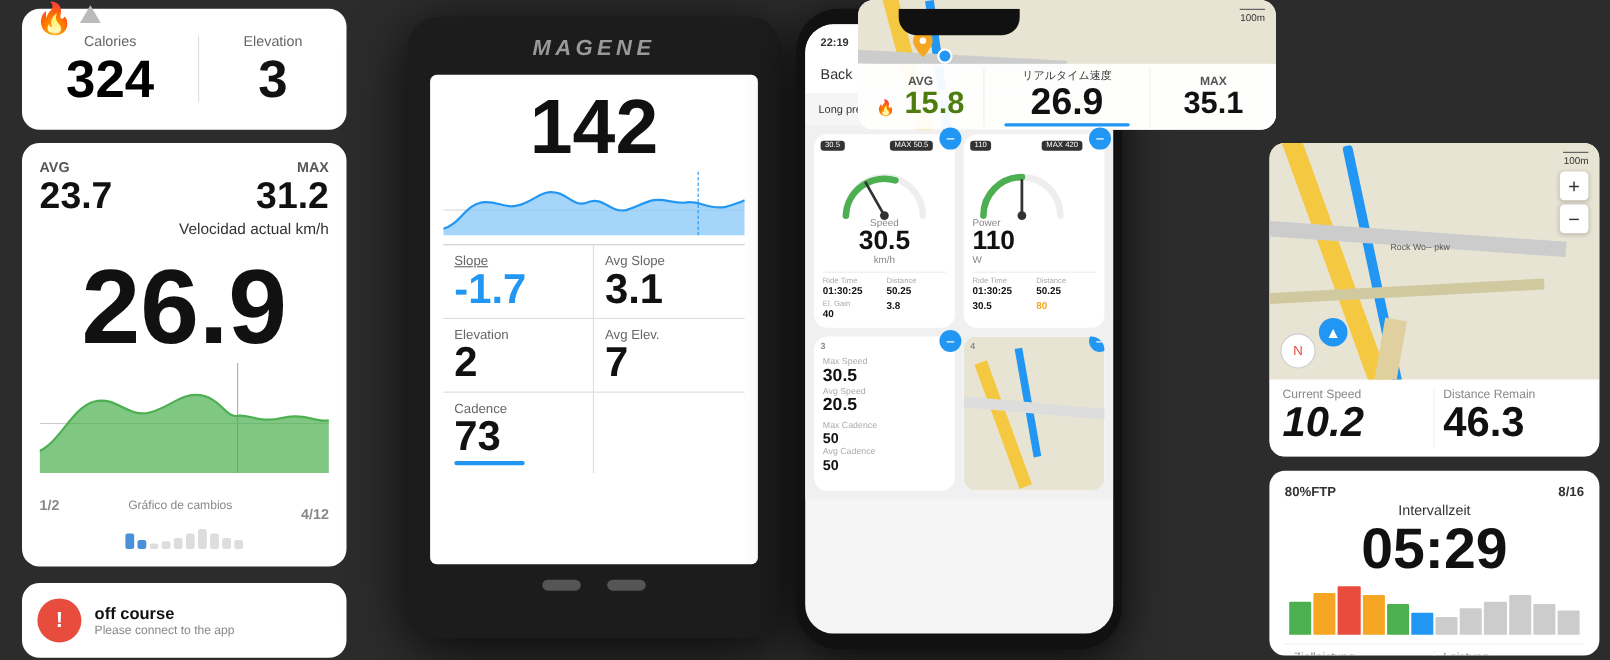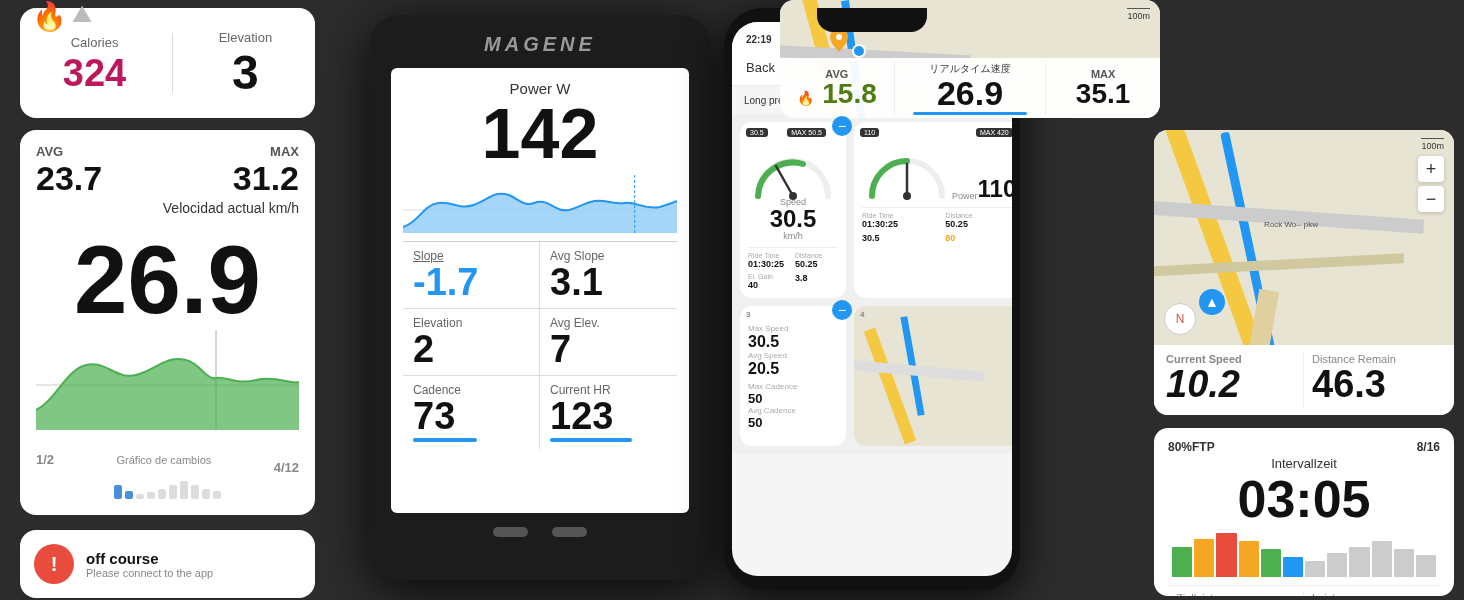--- a/index.html
+++ b/index.html
@@ -17,21 +17,21 @@
 
 <div style="position:absolute;top:0;left:0;width:1464px;height:600px;background:#2c2c2c;"></div>
 
 <div style="position:absolute;top:8px;left:20px;width:295px;height:110px;background:white;border-radius:16px;display:flex;align-items:center;justify-content:space-around;padding:10px 20px;overflow:visible;">
 
   <span style="position:absolute;top:-8px;left:12px;font-size:28px;">🔥</span>
 
   <span style="position:absolute;top:-8px;left:52px;font-size:24px;color:#bbb;">⛰</span>
   <div style="text-align:center;">
     <div style="font-size:13px;color:#666;margin-bottom:4px;">Calories</div>
-    <div style="font-size:38px;font-weight:900;color:#be185d;line-height:1;text-align:right;">324</div>
+    <div style="font-size:48px;font-weight:900;color:#000000;line-height:1;text-align:right;">324</div>
   </div>
   <div style="width:1px;height:60px;background:#ddd;"></div>
   <div style="text-align:center;">
     <div style="font-size:13px;color:#666;margin-bottom:4px;">Elevation</div>
     <div style="font-size:48px;font-weight:900;color:#111;line-height:1;">3</div>
   </div>
 </div>
 
 <div style="position:absolute;top:130px;left:20px;width:295px;height:385px;background:white;border-radius:16px;padding:14px 16px 10px;overflow:hidden;">
   <div style="display:flex;justify-content:space-between;margin-bottom:0;">
@@ -86,21 +86,20 @@
     <div style="font-size:15px;font-weight:700;color:#111;">off course</div>
     <div style="font-size:11px;color:#888;">Please connect to the app</div>
   </div>
 </div>
 
 <div style="position:absolute;left:370px;top:15px;width:340px;height:565px;">
   <div style="width:340px;height:565px;background:#1c1c1c;border-radius:30px;display:flex;flex-direction:column;align-items:center;padding:18px 16px 18px;box-shadow:0 10px 50px rgba(0,0,0,0.8);">
     <div style="color:#999;font-size:20px;font-weight:700;letter-spacing:4px;text-transform:uppercase;margin-bottom:12px;font-style:italic;">magene</div>
 
     <div style="width:298px;height:445px;background:white;border-radius:6px;padding:12px;overflow:hidden;">
-      <div style="text-align:center;font-size:15px;color:#333;margin-bottom:2px;">Power W</div>
       <div style="text-align:center;font-size:70px;font-weight:900;color:#111;line-height:1;margin-bottom:6px;">142</div>
 
       <div style="width:100%;height:58px;margin-bottom:8px;">
         <svg width="100%" height="58" viewBox="0 0 272 58" preserveAspectRatio="none">
           <line x1="0" y1="35" x2="272" y2="35" stroke="#ddd" stroke-width="1"></line>
           <line x1="0" y1="50" x2="272" y2="50" stroke="#eee" stroke-width="0.5"></line>
           <path d="M0,52 C15,48 20,30 35,28 C50,26 55,35 70,30 C85,25 90,15 105,20 C115,24 120,32 130,28 C145,22 150,38 165,35 C175,32 180,28 190,26 C200,24 210,30 220,28 C230,26 240,35 255,32 C262,30 268,28 272,26 L272,58 L0,58 Z" fill="#90CAF9" opacity="0.8"></path>
           <path d="M0,52 C15,48 20,30 35,28 C50,26 55,35 70,30 C85,25 90,15 105,20 C115,24 120,32 130,28 C145,22 150,38 165,35 C175,32 180,28 190,26 C200,24 210,30 220,28 C230,26 240,35 255,32 C262,30 268,28 272,26" fill="none" stroke="#2196F3" stroke-width="2"></path>
           <line x1="230" y1="0" x2="230" y2="58" stroke="#2196F3" stroke-width="1" stroke-dasharray="3,2"></line>
         </svg>
@@ -120,25 +119,20 @@
           <div style="font-size:38px;font-weight:900;color:#111;line-height:1;">2</div>
         </div>
         <div style="padding:7px 10px;border-bottom:1px solid #ddd;">
           <div style="font-size:12px;color:#666;">Avg Elev.</div>
           <div style="font-size:38px;font-weight:900;color:#111;line-height:1;">7</div>
         </div>
         <div style="padding:7px 10px;border-right:1px solid #ddd;">
           <div style="font-size:12px;color:#666;">Cadence</div>
           <div style="font-size:38px;font-weight:900;color:#111;line-height:1;">73</div>
           <div style="height:4px;background:#2196F3;border-radius:2px;width:55%;margin-top:3px;"></div>
-        </div>
-        <div style="padding:7px 10px;">
-          <div style="font-size:12px;color:#666;">Current HR</div>
-          <div style="font-size:38px;font-weight:900;color:#111;line-height:1;">123</div>
-          <div style="height:4px;background:#2196F3;border-radius:2px;width:70%;margin-top:3px;"></div>
         </div>
       </div>
     </div>
 
     <div style="display:flex;gap:24px;margin-top:14px;">
       <div style="width:35px;height:10px;background:#555;border-radius:5px;"></div>
       <div style="width:35px;height:10px;background:#555;border-radius:5px;"></div>
     </div>
   </div>
 </div>
@@ -201,21 +195,21 @@
               <div style="font-size:7px;color:#aaa;"></div>
               <div style="font-size:9px;font-weight:700;color:#111;">3.8</div>
             </div>
           </div>
         </div>
 
         <div style="background:white;border-radius:12px;padding:8px;position:relative;">
           <div style="position:absolute;top:-6px;right:-6px;width:20px;height:20px;background:#2196F3;border-radius:50%;display:flex;align-items:center;justify-content:center;color:white;font-size:14px;line-height:1;z-index:5;">−</div>
           <div style="position:absolute;top:6px;left:6px;background:#333;color:white;font-size:7px;padding:1px 4px;border-radius:3px;">110</div>
           <div style="position:absolute;top:6px;right:20px;background:#333;color:white;font-size:7px;padding:1px 4px;border-radius:3px;">MAX 420</div>
-          <div style="display:flex;flex-direction:row;align-items:flex-end;padding-top:16px;">
+          <div style="display:flex;flex-direction:column;align-items:flex-start;padding-top:16px;">
             <svg width="90" height="55" viewBox="0 0 90 55">
               <path d="M10,50 A35,35 0 0,1 80,50" fill="none" stroke="#eee" stroke-width="6" stroke-linecap="round"></path>
               <path d="M10,50 A35,35 0 0,1 45,15" fill="none" stroke="#4CAF50" stroke-width="6" stroke-linecap="round"></path>
               <circle cx="45" cy="50" r="4" fill="#333"></circle>
               <line x1="45" y1="50" x2="45" y2="18" stroke="#333" stroke-width="2.5" stroke-linecap="round"></line>
             </svg>
             <span style="font-size:9px;color:#888;margin-top:-4px;">Power</span>
             <span style="font-size:24px;font-weight:900;color:#111;line-height:1;">110</span>
             <span style="font-size:9px;color:#888;">W</span>
           </div>
@@ -330,37 +324,37 @@
 
     <div style="position:absolute;top:40px;right:10px;margin-top:16px;width:26px;height:26px;background:white;border-radius:4px;display:flex;align-items:center;justify-content:center;font-size:18px;color:#333;box-shadow:0 1px 4px rgba(0,0,0,0.2);">−</div>
 
     <div style="position:absolute;bottom:30px;left:45px;width:26px;height:26px;background:#2196F3;border-radius:50%;display:flex;align-items:center;justify-content:center;color:white;font-size:14px;">▲</div>
 
     <div style="position:absolute;bottom:10px;left:10px;width:32px;height:32px;border-radius:50%;background:white;border:1px solid #ccc;display:flex;align-items:center;justify-content:center;font-size:12px;color:#e74c3c;">N</div>
   </div>
 
   <div style="height:70px;display:grid;grid-template-columns:1fr 1fr;padding:8px 12px;background:white;">
     <div style="border-right:1px solid #eee;padding-right:8px;">
-      <div style="font-size:11px;color:#888;font-weight:bold;">Current Speed</div>
+      <div style="font-size:11px;color:#888;">Current Speed</div>
       <div style="font-size:38px;font-weight:900;color:#111;line-height:1;font-style:italic;">10.2</div>
     </div>
     <div style="padding-left:8px;">
       <div style="font-size:11px;color:#888;">Distance Remain</div>
       <div style="font-size:38px;font-weight:900;color:#111;line-height:1;">46.3</div>
     </div>
   </div>
 </div>
 
 <div style="position:absolute;top:428px;right:10px;width:300px;height:168px;background:white;border-radius:14px;padding:12px 14px;overflow:hidden;">
   <div style="display:flex;justify-content:space-between;margin-bottom:2px;">
     <span style="font-size:12px;color:#333;font-weight:600;">80%FTP</span>
     <span style="font-size:12px;color:#333;font-weight:600;">8/16</span>
   </div>
   <div style="text-align:center;font-size:13px;color:#333;margin-bottom:2px;">Intervallzeit</div>
-  <div style="text-align:center;font-size:52px;font-weight:900;color:#111;line-height:1;margin-bottom:6px;">03:05</div>
+  <div style="text-align:center;font-size:52px;font-weight:900;color:#111;line-height:1;margin-bottom:6px;">05:29</div>
 
   <div style="display:flex;gap:2px;align-items:flex-end;height:46px;margin-bottom:8px;padding:0 4px;">
     <div style="flex:1;height:30px;background:#4CAF50;border-radius:1px 1px 0 0;"></div>
     <div style="flex:1;height:38px;background:#f5a623;border-radius:1px 1px 0 0;"></div>
     <div style="flex:1;height:44px;background:#e74c3c;border-radius:1px 1px 0 0;"></div>
     <div style="flex:1;height:36px;background:#f5a623;border-radius:1px 1px 0 0;"></div>
     <div style="flex:1;height:28px;background:#4CAF50;border-radius:1px 1px 0 0;"></div>
     <div style="flex:1;height:20px;background:#2196F3;border-radius:1px 1px 0 0;"></div>
     <div style="flex:1;height:16px;background:#ccc;border-radius:1px 1px 0 0;"></div>
     <div style="flex:1;height:24px;background:#ccc;border-radius:1px 1px 0 0;"></div>

